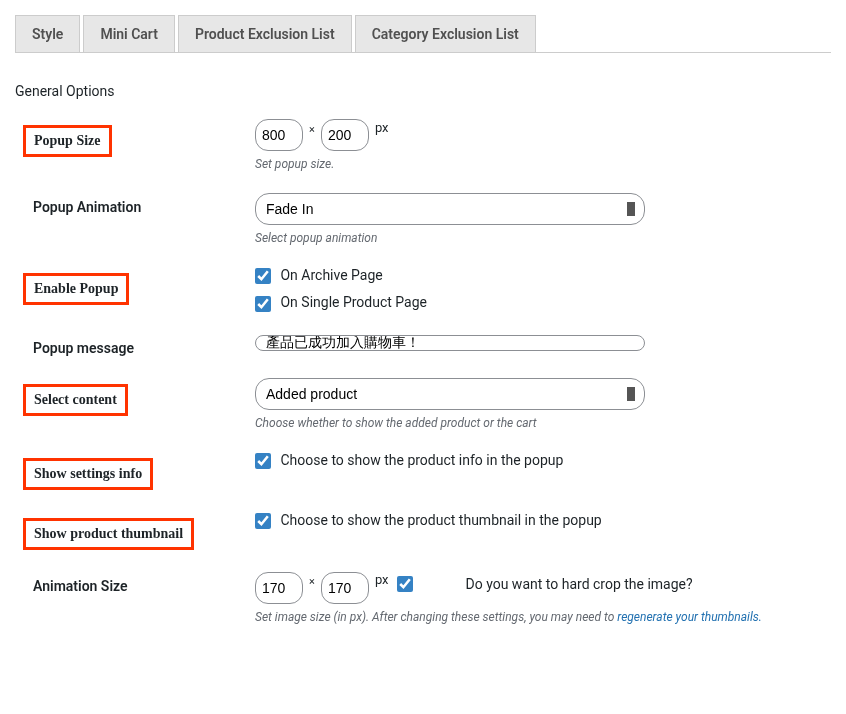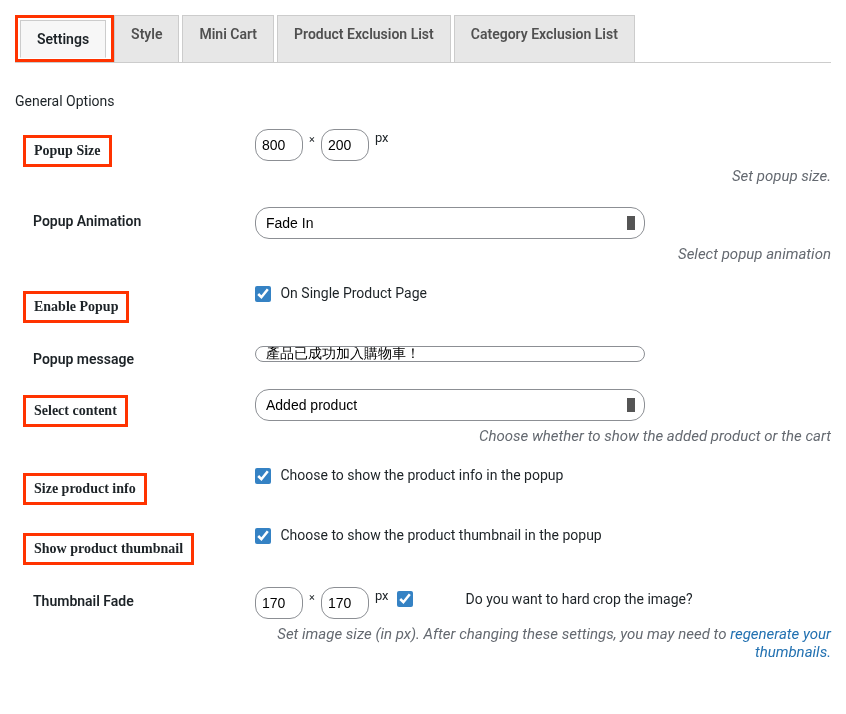--- a/index.html
+++ b/index.html
@@ -21,36 +21,33 @@
     input[type="text"].numfield { width: 48px; height: 32px; border: 1px solid #8c8f94; border-radius: 13px; padding: 0 6px; font-size: 14px; text-align: left; }
     input[type="text"].textfield { width: 390px; height: 16px; border: 1px solid #8c8f94; border-radius: 8px; padding: 0 10px; font-size: 14px; }
     select.sel { width: 390px; height: 32px; border: 1px solid #8c8f94; border-radius: 14px; padding: 0 10px; font-size: 14px; background: #fff; appearance: none; -webkit-appearance: none; }
     .select-wrap { position: relative; display: inline-block; }
     .select-wrap::after { content: ""; position: absolute; right: 10px; top: 9px; width: 8px; height: 14px; pointer-events: none; background: linear-gradient(#555,#555); -webkit-mask: none; }
     .updown { position: absolute; right: 8px; top: 50%; transform: translateY(-50%); font-size: 10px; line-height: 6px; color: #555; pointer-events: none; }
     
     .x-sep { position: relative; top: -6px; font-size: 11px; padding: 0 4px; }
     .px-lbl { position: relative; top: -8px; font-size: 13px; padding-left: 4px; text-align: center; }
     
-    .desc { font-style: italic; font-size: 15px; color: #646970; margin-top: 6px; display: block; text-align: right; }
+    .desc { font-style: italic; font-size: 12px; color: #646970; margin-top: 6px; display: block; }
     .desc a { color: #2271b1; text-decoration: none; font-style: italic; }
     
     input[type="checkbox"] { width: 16px; height: 16px; accent-color: #3582c4; margin-right: 6px; vertical-align: middle; }
     .cb-line { margin-bottom: 10px; font-size: 14px; }
     .cb-line:last-child { margin-bottom: 0; }
     
     .inline-group { display: flex; align-items: center; gap: 2px; flex-wrap: wrap; }
   </style>
 </head>
 <body>
 
 <div class="tabs">
-  <span class="highlight-box-tab">
-    <div class="tab active">Settings</div>
-  </span>
   <div class="tab">Style</div>
   <div class="tab">Mini Cart</div>
   <div class="tab">Product Exclusion List</div>
   <div class="tab">Category Exclusion List</div>
 </div>
 
 <h2 class="section-title">General Options</h2>
 
 <div class="form-row">
   <div class="form-label">
@@ -82,20 +79,24 @@
   </div>
 </div>
 
 <div class="form-row">
   <div class="form-label">
     <span class="highlight-box">Enable Popup</span>
   </div>
   <div class="form-control">
     <div class="cb-line">
       <input type="checkbox" checked="" style="">
+      <span>On Archive Page</span>
+    </div>
+    <div class="cb-line">
+      <input type="checkbox" checked="" style="">
       <span>On Single Product Page</span>
     </div>
   </div>
 </div>
 
 <div class="form-row">
   <div class="form-label">
     <span>Popup message</span>
   </div>
   <div class="form-control">
@@ -113,21 +114,21 @@
         <option>Added product</option>
       </select>
       <div class="updown">▲<br>▼</div>
     </div>
     <span class="desc">Choose whether to show the added product or the cart</span>
   </div>
 </div>
 
 <div class="form-row">
   <div class="form-label">
-    <span class="highlight-box">Size product info</span>
+    <span class="highlight-box">Show settings info</span>
   </div>
   <div class="form-control">
     <div class="cb-line">
       <input type="checkbox" checked="" style="">
       <span>Choose to show the product info in the popup</span>
     </div>
   </div>
 </div>
 
 <div class="form-row">
@@ -137,21 +138,21 @@
   <div class="form-control">
     <div class="cb-line">
       <input type="checkbox" checked="" style="">
       <span>Choose to show the product thumbnail in the popup</span>
     </div>
   </div>
 </div>
 
 <div class="form-row">
   <div class="form-label">
-    <span>Thumbnail Fade</span>
+    <span>Animation Size</span>
   </div>
   <div class="form-control">
     <div class="inline-group">
       <input type="text" class="numfield" value="170" style="">
       <span class="x-sep">×</span>
       <input type="text" class="numfield" value="170" style="">
       <span class="px-lbl">px</span>
       <input type="checkbox" checked="" style="margin-left: 6px; position: relative; top: -4px;">
       <span style="position:relative;top:-4px;margin-left:45px;">Do you want to hard crop the image?</span>
     </div>

